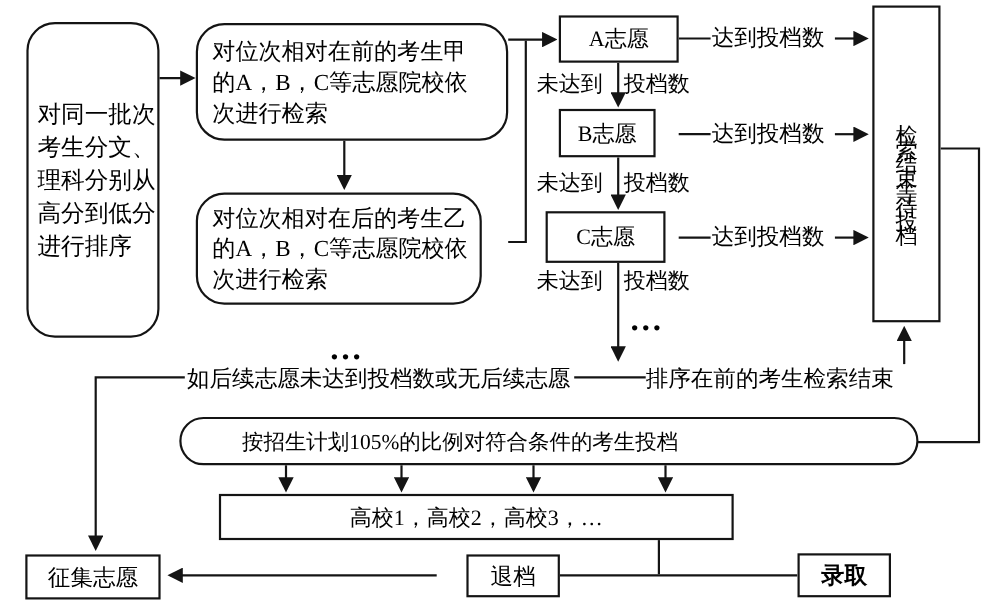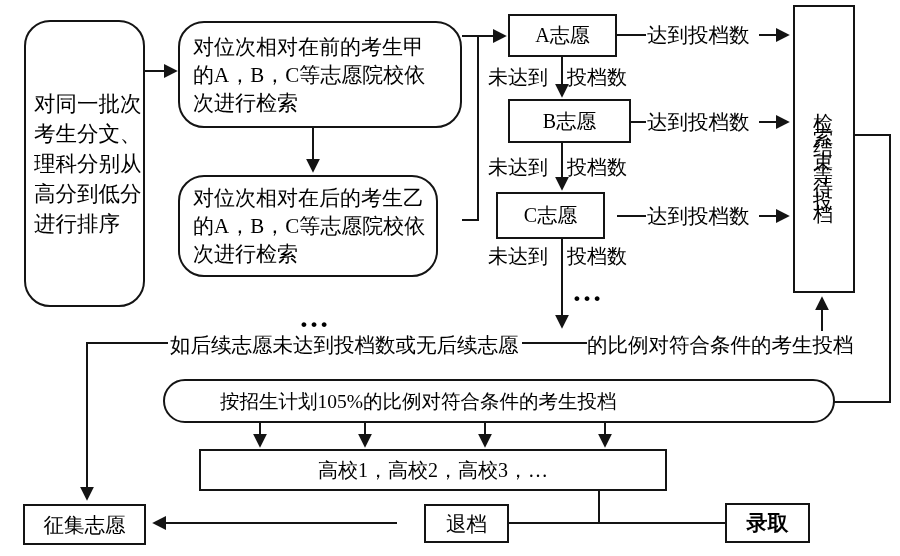--- a/index.html
+++ b/index.html
@@ -62,41 +62,41 @@
   <div class="box ltext" style="left:178px;top:21px;width:284px;height:107px;font-size:21px;line-height:28px;padding-left:13px;">对位次相对在前的考生甲
 的A，B，C等志愿院校依
 次进行检索</div>
 
 
   <div class="box ltext" style="left:178px;top:175px;width:260px;height:102px;font-size:21px;line-height:28px;padding-left:13px;">对位次相对在后的考生乙
 的A，B，C等志愿院校依
 次进行检索</div>
 
   <div class="box" style="left:508px;top:14px;width:109px;height:43px;font-size:20px;">A志愿</div>
-  <div class="box" style="left:508px;top:99px;width:123px;height:44px;font-size:20px;">B志愿</div>
+  <div class="box" style="left:508px;top:99px;width:88px;height:44px;font-size:20px;">B志愿</div>
   <div class="box" style="left:496px;top:192px;width:109px;height:47px;font-size:20px;">C志愿</div>
 
   <div class="box vtext" style="left:793px;top:5px;width:62px;height:288px;font-size:20px;">检索结束等待投档</div>
 
   <div class="lbl" style="left:647px;top:24px;font-size:20.5px;">达到投档数</div>
   <div class="lbl" style="left:647px;top:111px;font-size:20.5px;">达到投档数</div>
   <div class="lbl" style="left:647px;top:205px;font-size:20.5px;">达到投档数</div>
 
   <div class="lbl" style="left:488px;top:66px;font-size:20px;">未达到</div>
   <div class="lbl" style="left:567px;top:66px;font-size:20px;">投档数</div>
   <div class="lbl" style="left:488px;top:156px;font-size:20px;">未达到</div>
   <div class="lbl" style="left:567px;top:156px;font-size:20px;">投档数</div>
   <div class="lbl" style="left:488px;top:245px;font-size:20px;">未达到</div>
   <div class="lbl" style="left:567px;top:245px;font-size:20px;">投档数</div>
 
   <div class="dots" style="left:299px;top:310px;">…</div>
   <div class="dots" style="left:572px;top:284px;">…</div>
 
   <div class="lbl" style="left:170px;top:334px;font-size:20.5px;">如后续志愿未达到投档数或无后续志愿</div>
-  <div class="lbl" style="left:587px;top:334px;font-size:20.5px;">的比例对符合条件的考生投档</div>
+  <div class="lbl" style="left:587px;top:334px;font-size:20.5px;">排序在前的考生检索结束</div>
 
   <div class="box ltext" style="left:163px;top:379px;width:672px;height:44px;font-size:19.5px;padding-left:55px;">按招生计划105%的比例对符合条件的考生投档</div>
 
   <div class="box" style="left:199px;top:449px;width:468px;height:42px;font-size:20px;">高校1，高校2，高校3，…</div>
 
   <div class="box" style="left:23px;top:504px;width:123px;height:41px;font-size:20.5px;">征集志愿</div>
   <div class="box" style="left:397px;top:504px;width:85px;height:39px;font-size:20.5px;margin-left:27px;">退档</div>
   <div class="box bold" style="left:725px;top:503px;width:85px;height:40px;font-size:21px;">录取</div>
 
 </div>

